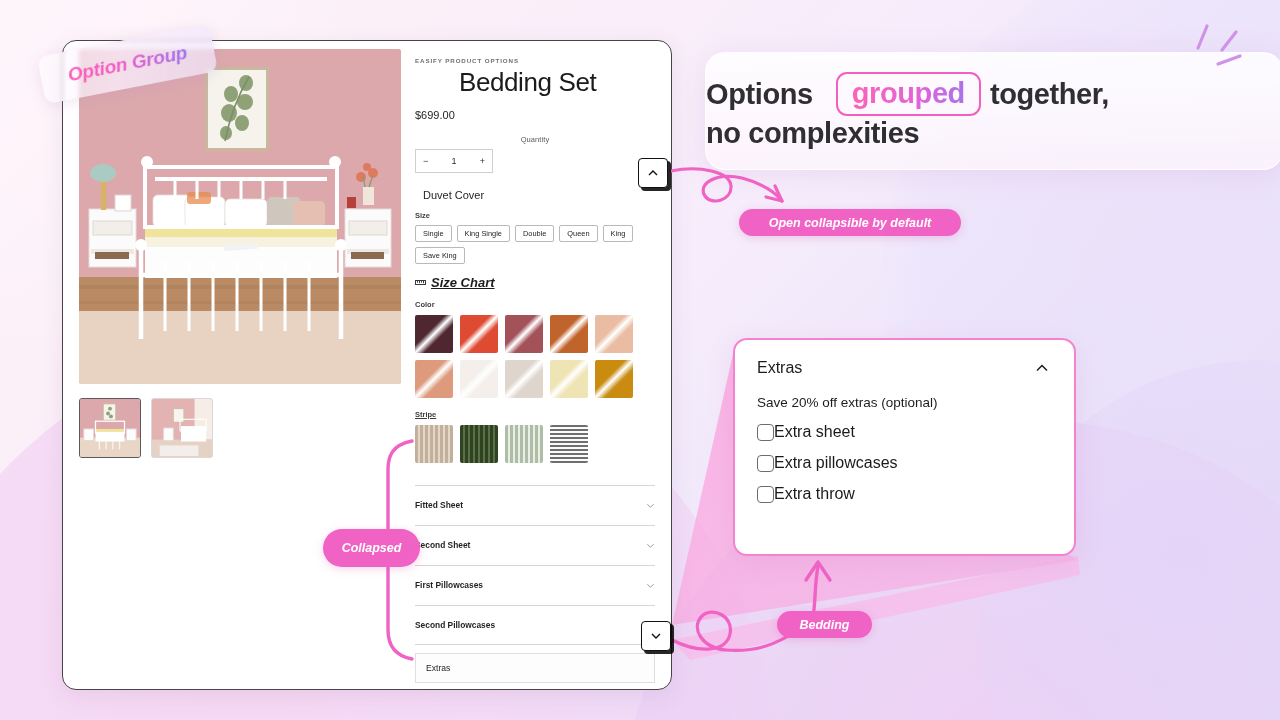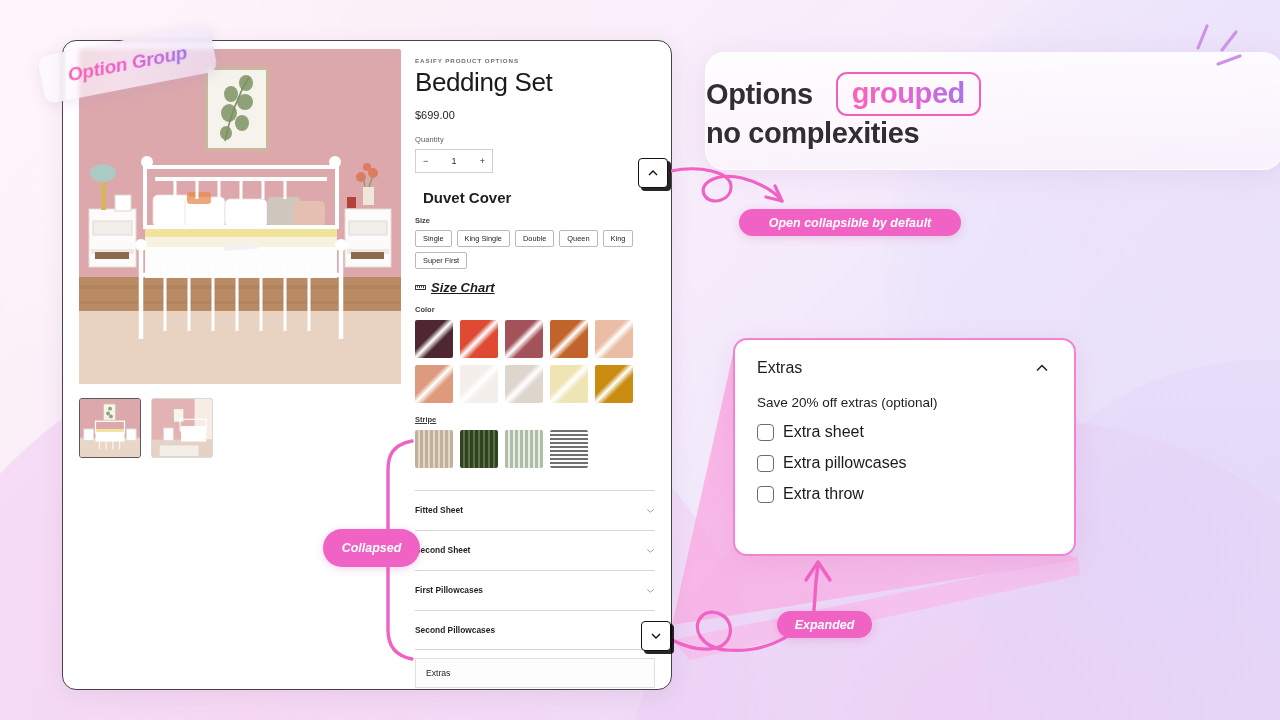--- a/index.html
+++ b/index.html
@@ -68,31 +68,31 @@
   .thumb svg { display: block; width: 100%; height: 100%; }
 
   
   .options { flex: 1; padding: 0 6px 0 12px; min-width: 0; position: relative; }
   .eyebrow {
     font-size: 6.2px; letter-spacing: .9px; color: #6f6f6f; text-transform: uppercase;
     font-weight: 600; margin-top: 8px;
   }
   .product-title {
     font-size: 26px; font-weight: 400; color: #1b1b1b; letter-spacing: -0.4px;
-    margin-top: 4px; line-height: 1.1;
+    margin-top: 4px; line-height: 1.1; margin-left: 44px;
   }
   .price { font-size: 11px; color: #232323; margin-top: 12px; }
-  .field-label { font-size: 7.5px; color: #5c5c5c; margin-top: 14px; letter-spacing: .1px; }
+  .field-label { font-size: 7.5px; color: #5c5c5c; margin-top: 14px; letter-spacing: .1px; text-align: center; }
   .qty {
     margin-top: 5px; width: 78px; height: 24px; border: 1px solid #cfcfcf;
     display: flex; align-items: center; justify-content: space-between; padding: 0 7px;
     font-size: 9px; color: #2b2b2b; background: #fff;
   }
   .qty span { user-select: none; }
-  .group-title { font-size: 15px; color: #1f1f1f; margin-top: 16px; font-weight: 700; padding-left: 8px; }
+  .group-title { font-size: 11px; color: #1f1f1f; margin-top: 16px; font-weight: 400; padding-left: 8px; }
   .sub-label { font-size: 7.5px; color: #3d3d3d; margin-top: 10px; font-weight: 600; }
 
   .chips { display: flex; flex-wrap: wrap; gap: 5px; margin-top: 5px; }
   .chip {
     border: 1px solid #b9b9b9; background: #fff; color: #1d1d1d;
     font-size: 7.4px; padding: 3px 7px; border-radius: 2px; white-space: nowrap;
   }
 
   .size-chart { display: flex; align-items: center; gap: 5px; margin-top: 11px; }
   .size-chart .txt {
@@ -189,21 +189,21 @@
 
   
   #extras-panel {
     position: absolute; left: 733px; top: 338px; width: 343px; height: 218px;
     background: #fff; border: 2px solid #f383d0; border-radius: 14px; z-index: 13;
     padding: 18px 22px; box-shadow: 0 6px 24px rgba(210,120,190,.18);
   }
   .ep-head { display: flex; align-items: center; justify-content: space-between; }
   .ep-title { font-size: 16px; color: #1d1d1d; font-weight: 400; }
   .ep-note { font-size: 13.5px; color: #1d1d1d; margin-top: 17px; }
-  .ep-opt { display: flex; align-items: center; gap: 9px; margin-top: 13px; }
+  .ep-opt { display: flex; align-items: center; margin-top: 13px; }
   .ep-box {
     width: 17px; height: 17px; border: 1.7px solid #6d6d6d; border-radius: 4px; flex: 0 0 17px;
     background: #fff;
   }
   .ep-opt .lbl { font-size: 16px; color: #1a1a1a; }
 </style>
 </head>
 <body>
 
 <div id="bg">
@@ -375,21 +375,21 @@
 
       <div class="group-title">Duvet Cover</div>
 
       <div class="sub-label">Size</div>
       <div class="chips">
         <div class="chip">Single</div>
         <div class="chip">King Single</div>
         <div class="chip">Double</div>
         <div class="chip">Queen</div>
         <div class="chip">King</div>
-        <div class="chip">Super First</div>
+        <div class="chip">Save King</div>
       </div>
 
       <div class="size-chart">
         <svg width="11" height="8" viewBox="0 0 11 8">
           <rect x="0.5" y="2.5" width="10" height="4" fill="none" stroke="#3a3a3a"></rect>
           <line x1="2.5" y1="2.5" x2="2.5" y2="4.6" stroke="#3a3a3a"></line>
           <line x1="4.5" y1="2.5" x2="4.5" y2="5.2" stroke="#3a3a3a"></line>
           <line x1="6.5" y1="2.5" x2="6.5" y2="4.6" stroke="#3a3a3a"></line>
           <line x1="8.5" y1="2.5" x2="8.5" y2="5.2" stroke="#3a3a3a"></line>
         </svg>
@@ -466,20 +466,21 @@
       <path d="M3 5 L7 9 L11 5" fill="none" stroke="#111" stroke-width="1.4"></path>
     </svg>
 </div>
 
 <div id="headline">
   <div class="hl-line">
     <span>Options</span>
     <span class="hl-box">
       <span class="hl-grad">grouped</span>
     </span>
+    <span>together,</span>
   </div>
   <div class="hl-line">no complexities</div>
 </div>
 
 <svg id="sparkles" viewBox="0 0 90 80">
   <defs>
     <linearGradient id="spk" x1="0" y1="0" x2="1" y2="1">
       <stop offset="0%" stop-color="#f79ad3"></stop>
         <stop offset="100%" stop-color="#a78bfa"></stop>
     </linearGradient>
@@ -504,21 +505,21 @@
     <path d="M412,441 C392,445 388,456 388,470 L388,630 C388,646 396,656 412,659" stroke-width="3.4"></path>
 
     <path d="M672,640 C700,654 726,652 730,634 C734,616 712,606 702,616 C690,628 702,648 726,650 C760,653 790,640 806,620"></path>
     <path d="M818,566 C814,588 816,606 812,622" stroke-width="3.4"></path>
     <path d="M818,562 L806,580 M818,562 L830,580" stroke-width="3.4"></path>
   </g>
 </svg>
 
 <div class="pill" id="pill-open">Open collapsible by default</div>
 <div class="pill" id="pill-collapsed">Collapsed</div>
-<div class="pill" id="pill-expanded">Expanded</div>
+<div class="pill" id="pill-expanded">Bedding</div>
 
 <div id="extras-panel">
   <div class="ep-head">
     <span class="ep-title">Extras</span>
     <svg width="20" height="20" viewBox="0 0 20 20">
       <path d="M5 12.5 L10 7.5 L15 12.5" fill="none" stroke="#1d1d1d" stroke-width="1.5"></path>
     </svg>
   </div>
   <div class="ep-note">Save 20% off extras (optional)</div>
   <div class="ep-opt">

